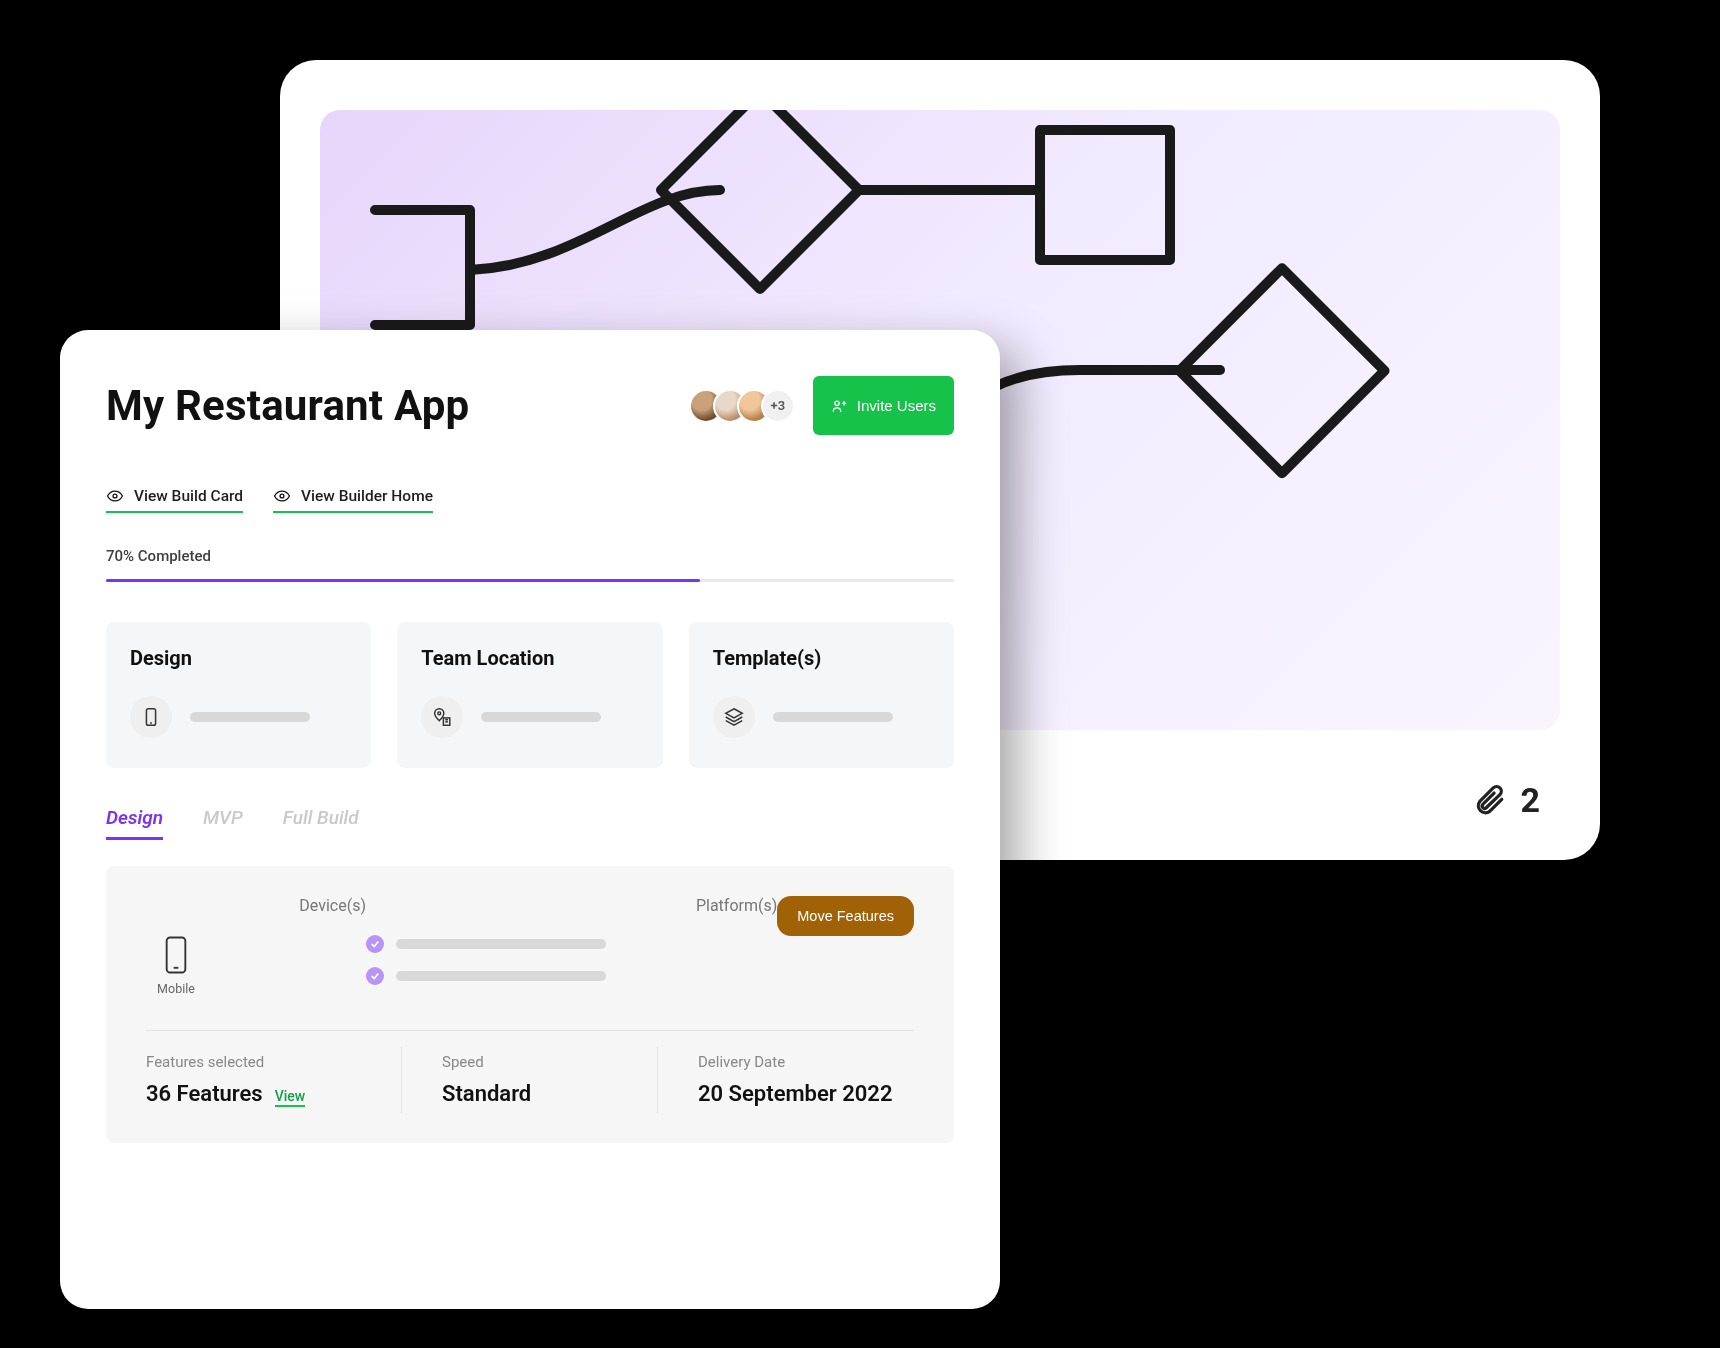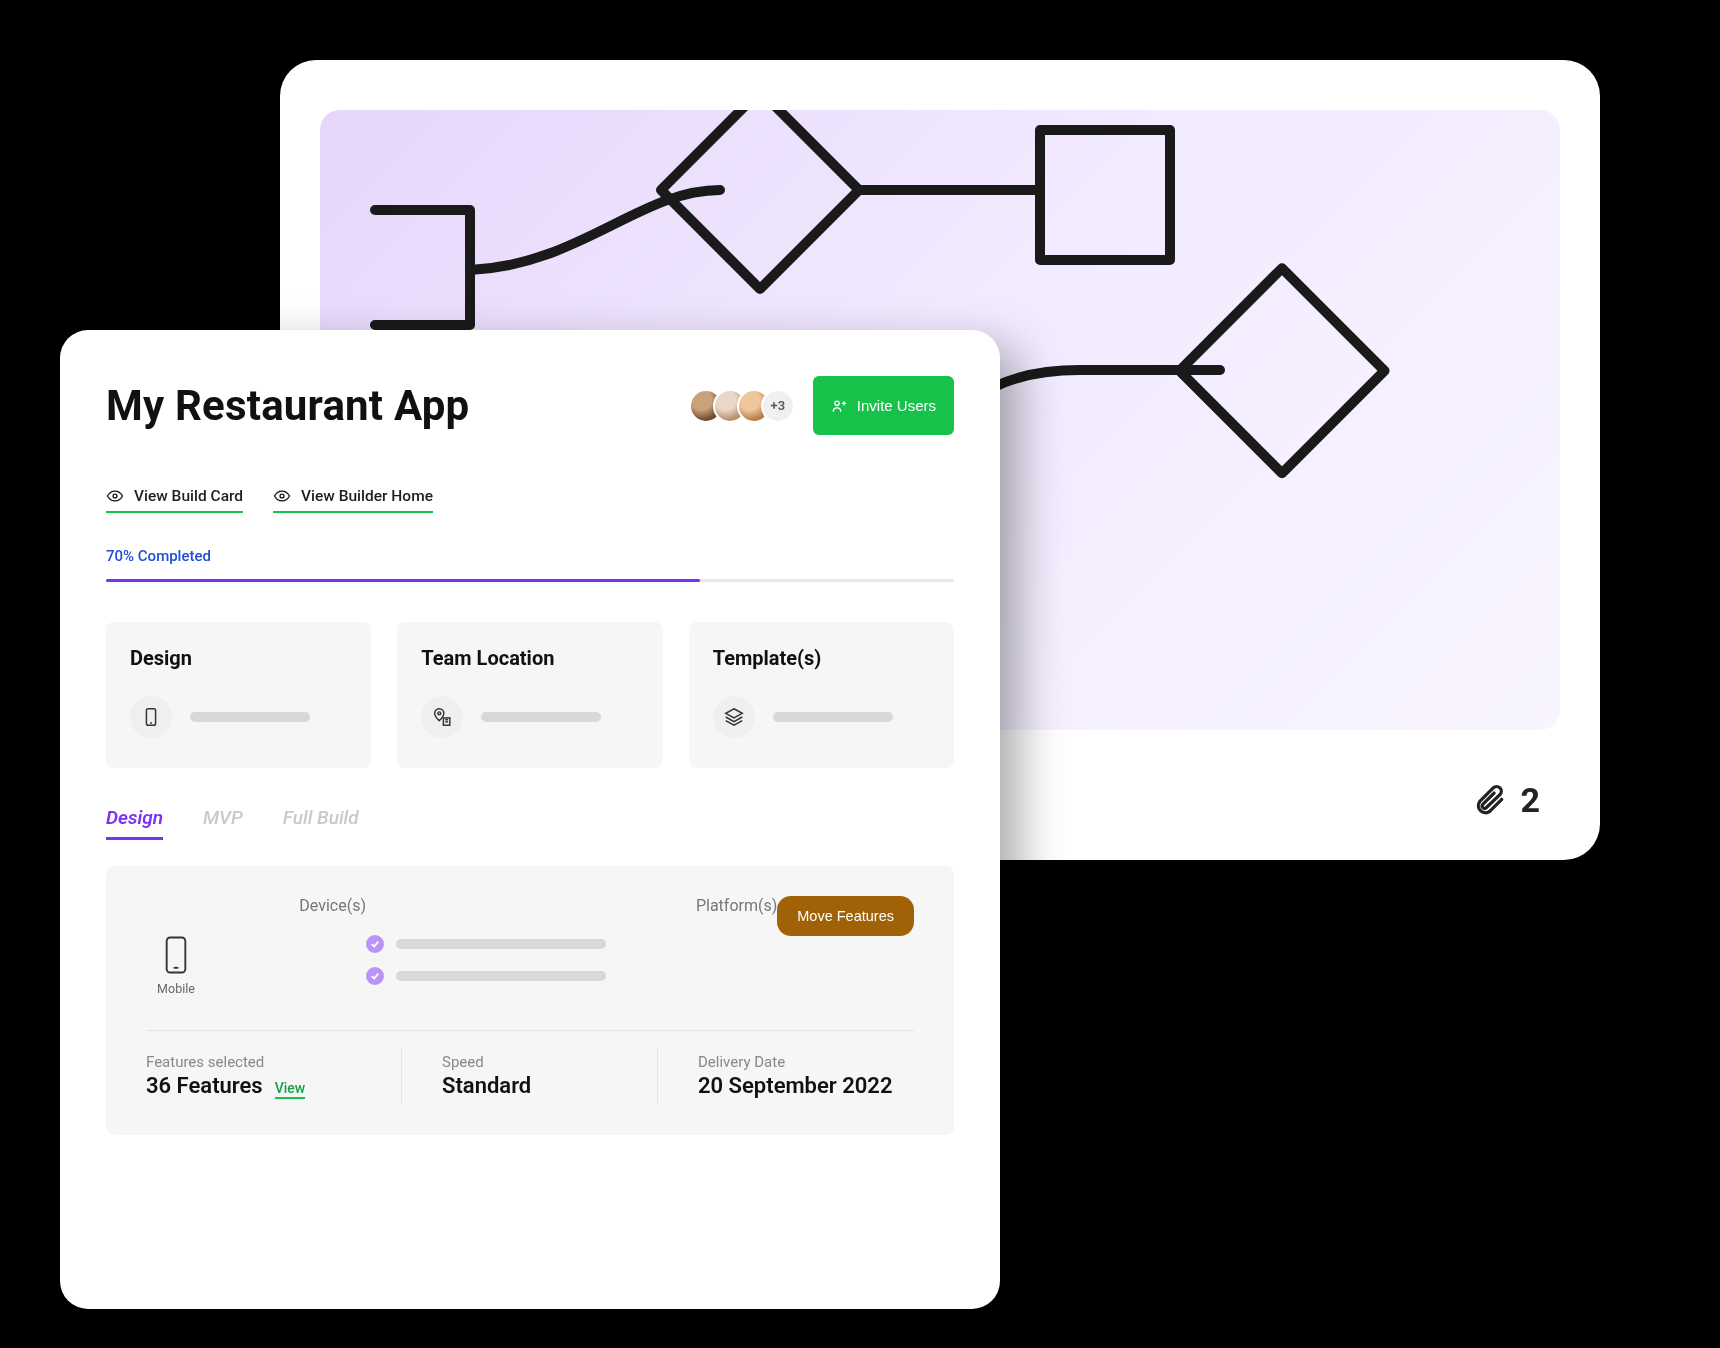--- a/index.html
+++ b/index.html
@@ -91,21 +91,21 @@
     font-size: 15.5px; color: #1e1e1e; font-weight: 500;
     padding-bottom: 6px;
     border-bottom: 2.5px solid #16c24a;
     cursor: pointer;
   }
   .sublink svg { width: 18px; height: 18px; }
 
   
   .progress-label {
     margin-top: 34px;
-    font-size: 15px; color: #1d4ed8; font-weight: 500;
+    font-size: 15px; color: #404040; font-weight: 500;
   }
   .progress-track {
     margin-top: 14px;
     width: 100%; height: 3px;
     background: #e8e8e8; border-radius: 2px; position: relative;
   }
   .progress-fill {
     position: absolute; left: 0; top: 0; bottom: 0;
     width: 70%;
     background: #7a33f5; border-radius: 2px;
@@ -176,21 +176,21 @@
 
   .details-bottom { display: flex; }
   .stat { flex: 1; position: relative; }
   .stat:not(:last-child)::after {
     content: ""; position: absolute; right: 0; top: -6px; bottom: -6px;
     width: 1px; background: #e4e4e4;
   }
   .stat .padl { padding-left: 40px; }
   .stat:first-child .padl { padding-left: 0; }
   .stat-label { font-size: 15px; color: #888; }
-  .stat-value { font-size: 22px; font-weight: 600; color: #111; margin-top: 2px; display: flex; align-items: baseline; gap: 12px; }
+  .stat-value { font-size: 22px; font-weight: 600; color: #111; margin-top: 10px; display: flex; align-items: baseline; gap: 12px; }
   .view-mini {
     font-size: 14px; font-weight: 500; color: #16a047;
     border-bottom: 2px solid #16c24a; padding-bottom: 1px; cursor: pointer;
   }
 </style>
 </head>
 <body>
 
 <div class="diagram-card">
   <div class="diagram-inner">

